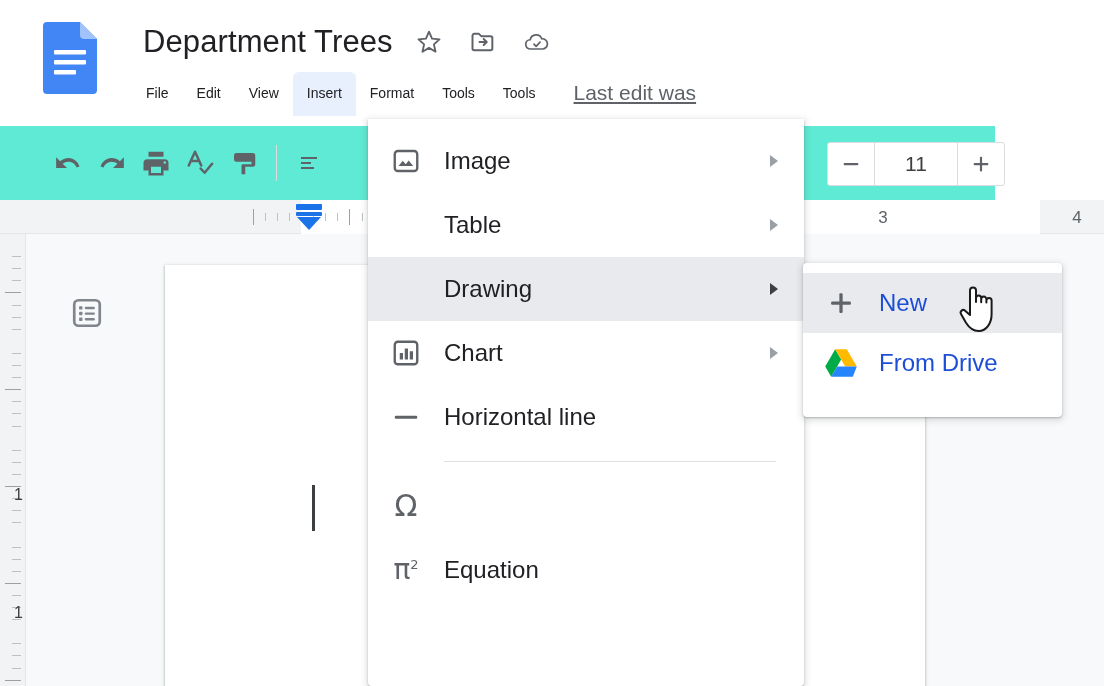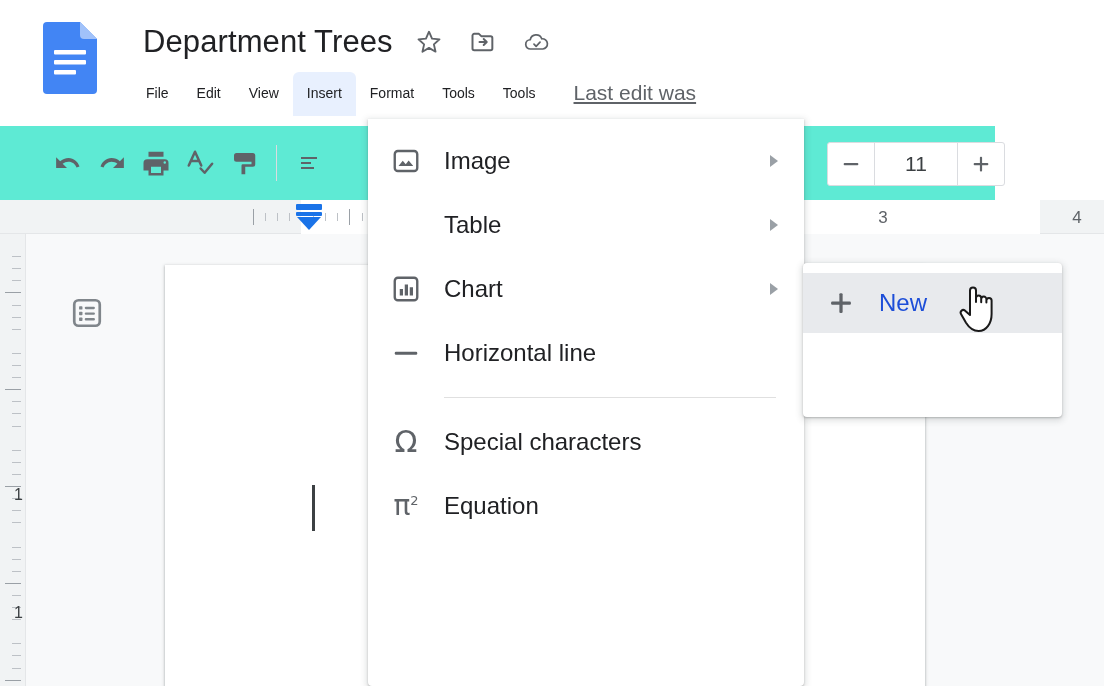--- a/index.html
+++ b/index.html
@@ -373,20 +373,29 @@
     <div class="mrow">
       <span class="mrow-icon"></span>
       <span class="mrow-label">Table</span>
       <span class="mrow-arrow">
         <svg width="16" height="16" viewBox="0 0 16 16" fill="#9aa0a6">
             <path d="M4 2l8 6-8 6z"></path>
           </svg>
       </span>
     </div>
 
+    <div class="mrow hl">
+      <span class="mrow-icon"></span>
+      <span class="mrow-label">Drawing</span>
+      <span class="mrow-arrow">
+        <svg width="16" height="16" viewBox="0 0 16 16" fill="#3c4043">
+            <path d="M4 2l8 6-8 6z"></path>
+          </svg>
+      </span>
+    </div>
 
     <div class="mrow">
       <span class="mrow-icon">
         <svg width="30" height="30" viewBox="0 0 24 24" fill="none" stroke="#5f6368" stroke-width="1.9">
           <rect x="3" y="3" width="18" height="18" rx="2.5"></rect>
           <g fill="#5f6368" stroke="none">
             <rect x="7" y="12" width="2.6" height="5.2"></rect>
             <rect x="11" y="8.4" width="2.6" height="8.8"></rect>
             <rect x="15" y="10.6" width="2.6" height="6.6"></rect>
           </g>
@@ -410,21 +419,20 @@
       <span class="mrow-arrow"></span>
     </div>
 
 
     <div class="msep"></div>
 
     <div class="mrow">
       <span class="mrow-icon">
         <span style="font-size:30px;color:#5f6368;line-height:1;font-family:'DejaVu Sans',sans-serif;">Ω</span>
       </span>
-      <span class="mrow-label">Special characters</span>
       <span class="mrow-arrow"></span>
     </div>
 
     <div class="mrow">
       <span class="mrow-icon">
         <span style="font-size:28px;color:#5f6368;line-height:1;font-family:'DejaVu Sans',sans-serif;">π<sup style="font-size:13px;">2</sup></span>
       </span>
       <span class="mrow-label">Equation</span>
       <span class="mrow-arrow"></span>
     </div>
@@ -433,20 +441,30 @@
   <div class="submenu">
     <div class="srow hl">
       <span class="srow-icon">
         <svg width="28" height="28" viewBox="0 0 24 24" fill="#5f6368">
           <rect x="3.5" y="10.7" width="17" height="2.8" rx="1"></rect>
             <rect x="10.6" y="3.6" width="2.8" height="17" rx="1"></rect>
         </svg>
       </span>
       <span class="srow-label">New</span>
     </div>
+    <div class="srow">
+      <span class="srow-icon">
+        <svg width="36" height="32" viewBox="0 0 36 32">
+          <path d="M12.2 2.2L2.2 19.6l6 10.2L18.2 12.4z" fill="#00ac47"></path>
+          <path d="M12.2 2.2h11.6l10 17.4H22.2z" fill="#ffba00"></path>
+          <path d="M8.2 29.8h21.6l4-10.2H14.2z" fill="#2684fc"></path>
+        </svg>
+      </span>
+      <span class="srow-label">From Drive</span>
+    </div>
   </div>
 
   <div class="cursor-hand">
     <svg width="44" height="52" viewBox="0 0 44 52">
       <path d="M13 21V8.5a3 3 0 0 1 6 0V20v-4a2.6 2.6 0 0 1 5.2 0v4.2-3a2.6 2.6 0 0 1 5.2 0v3.4-2a2.6 2.6 0 0 1 5.2 0V32c0 9-5 17-13 17-6.5 0-9.6-3.4-12.6-8.2L4 32c-1.4-2.3 1.4-5.3 3.8-3.6L13 33z" fill="#ffffff" stroke="#1a1a1a" stroke-width="2" stroke-linejoin="round"></path>
     </svg>
   </div>
 
 </div>
 

